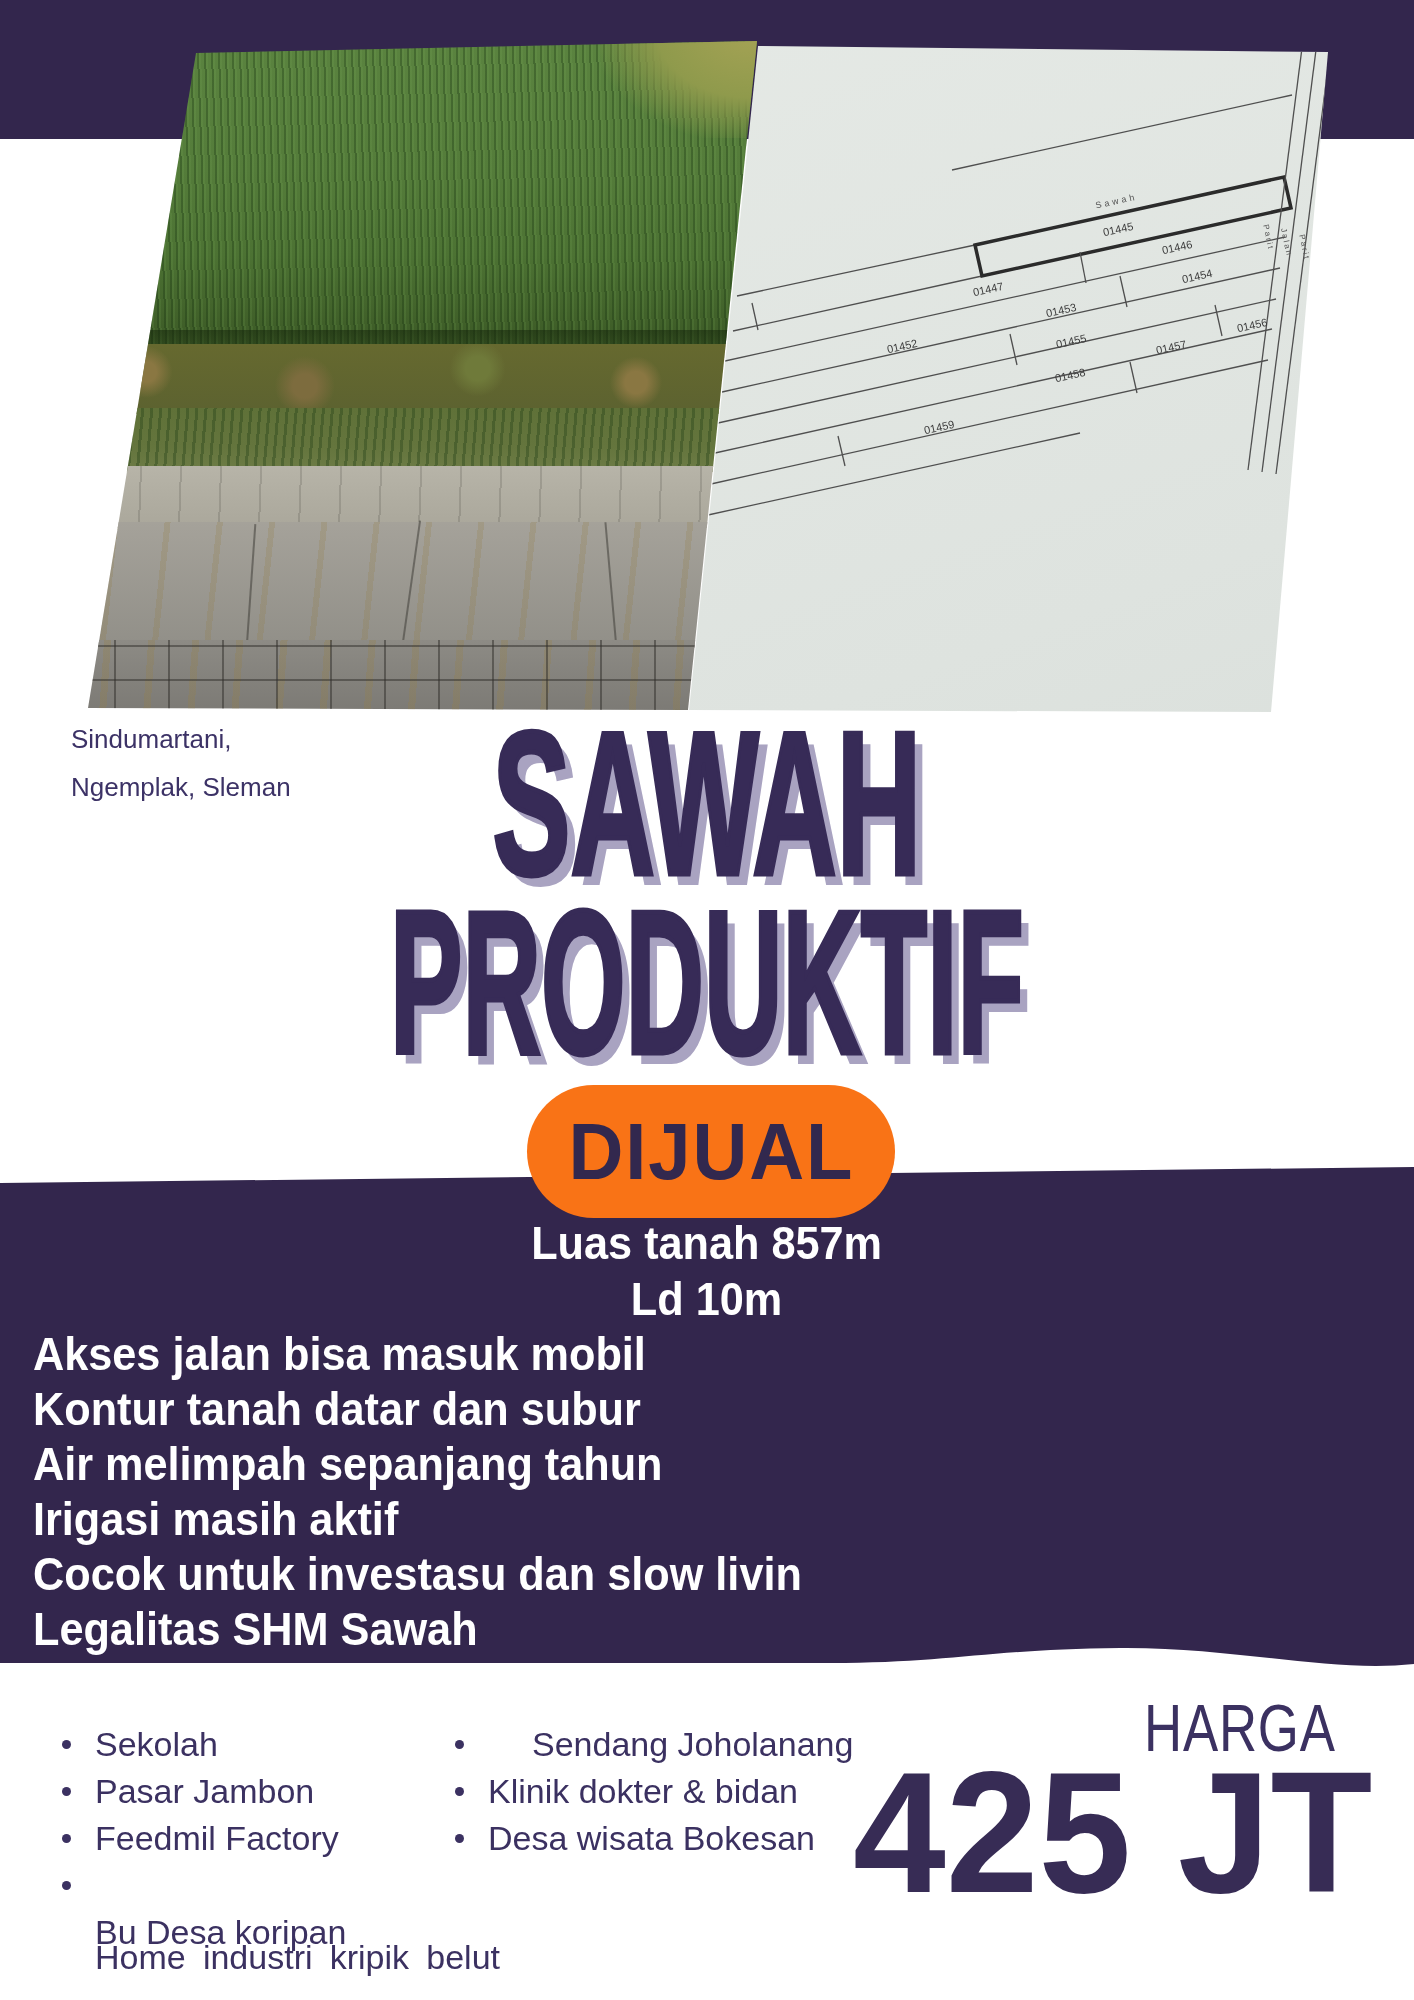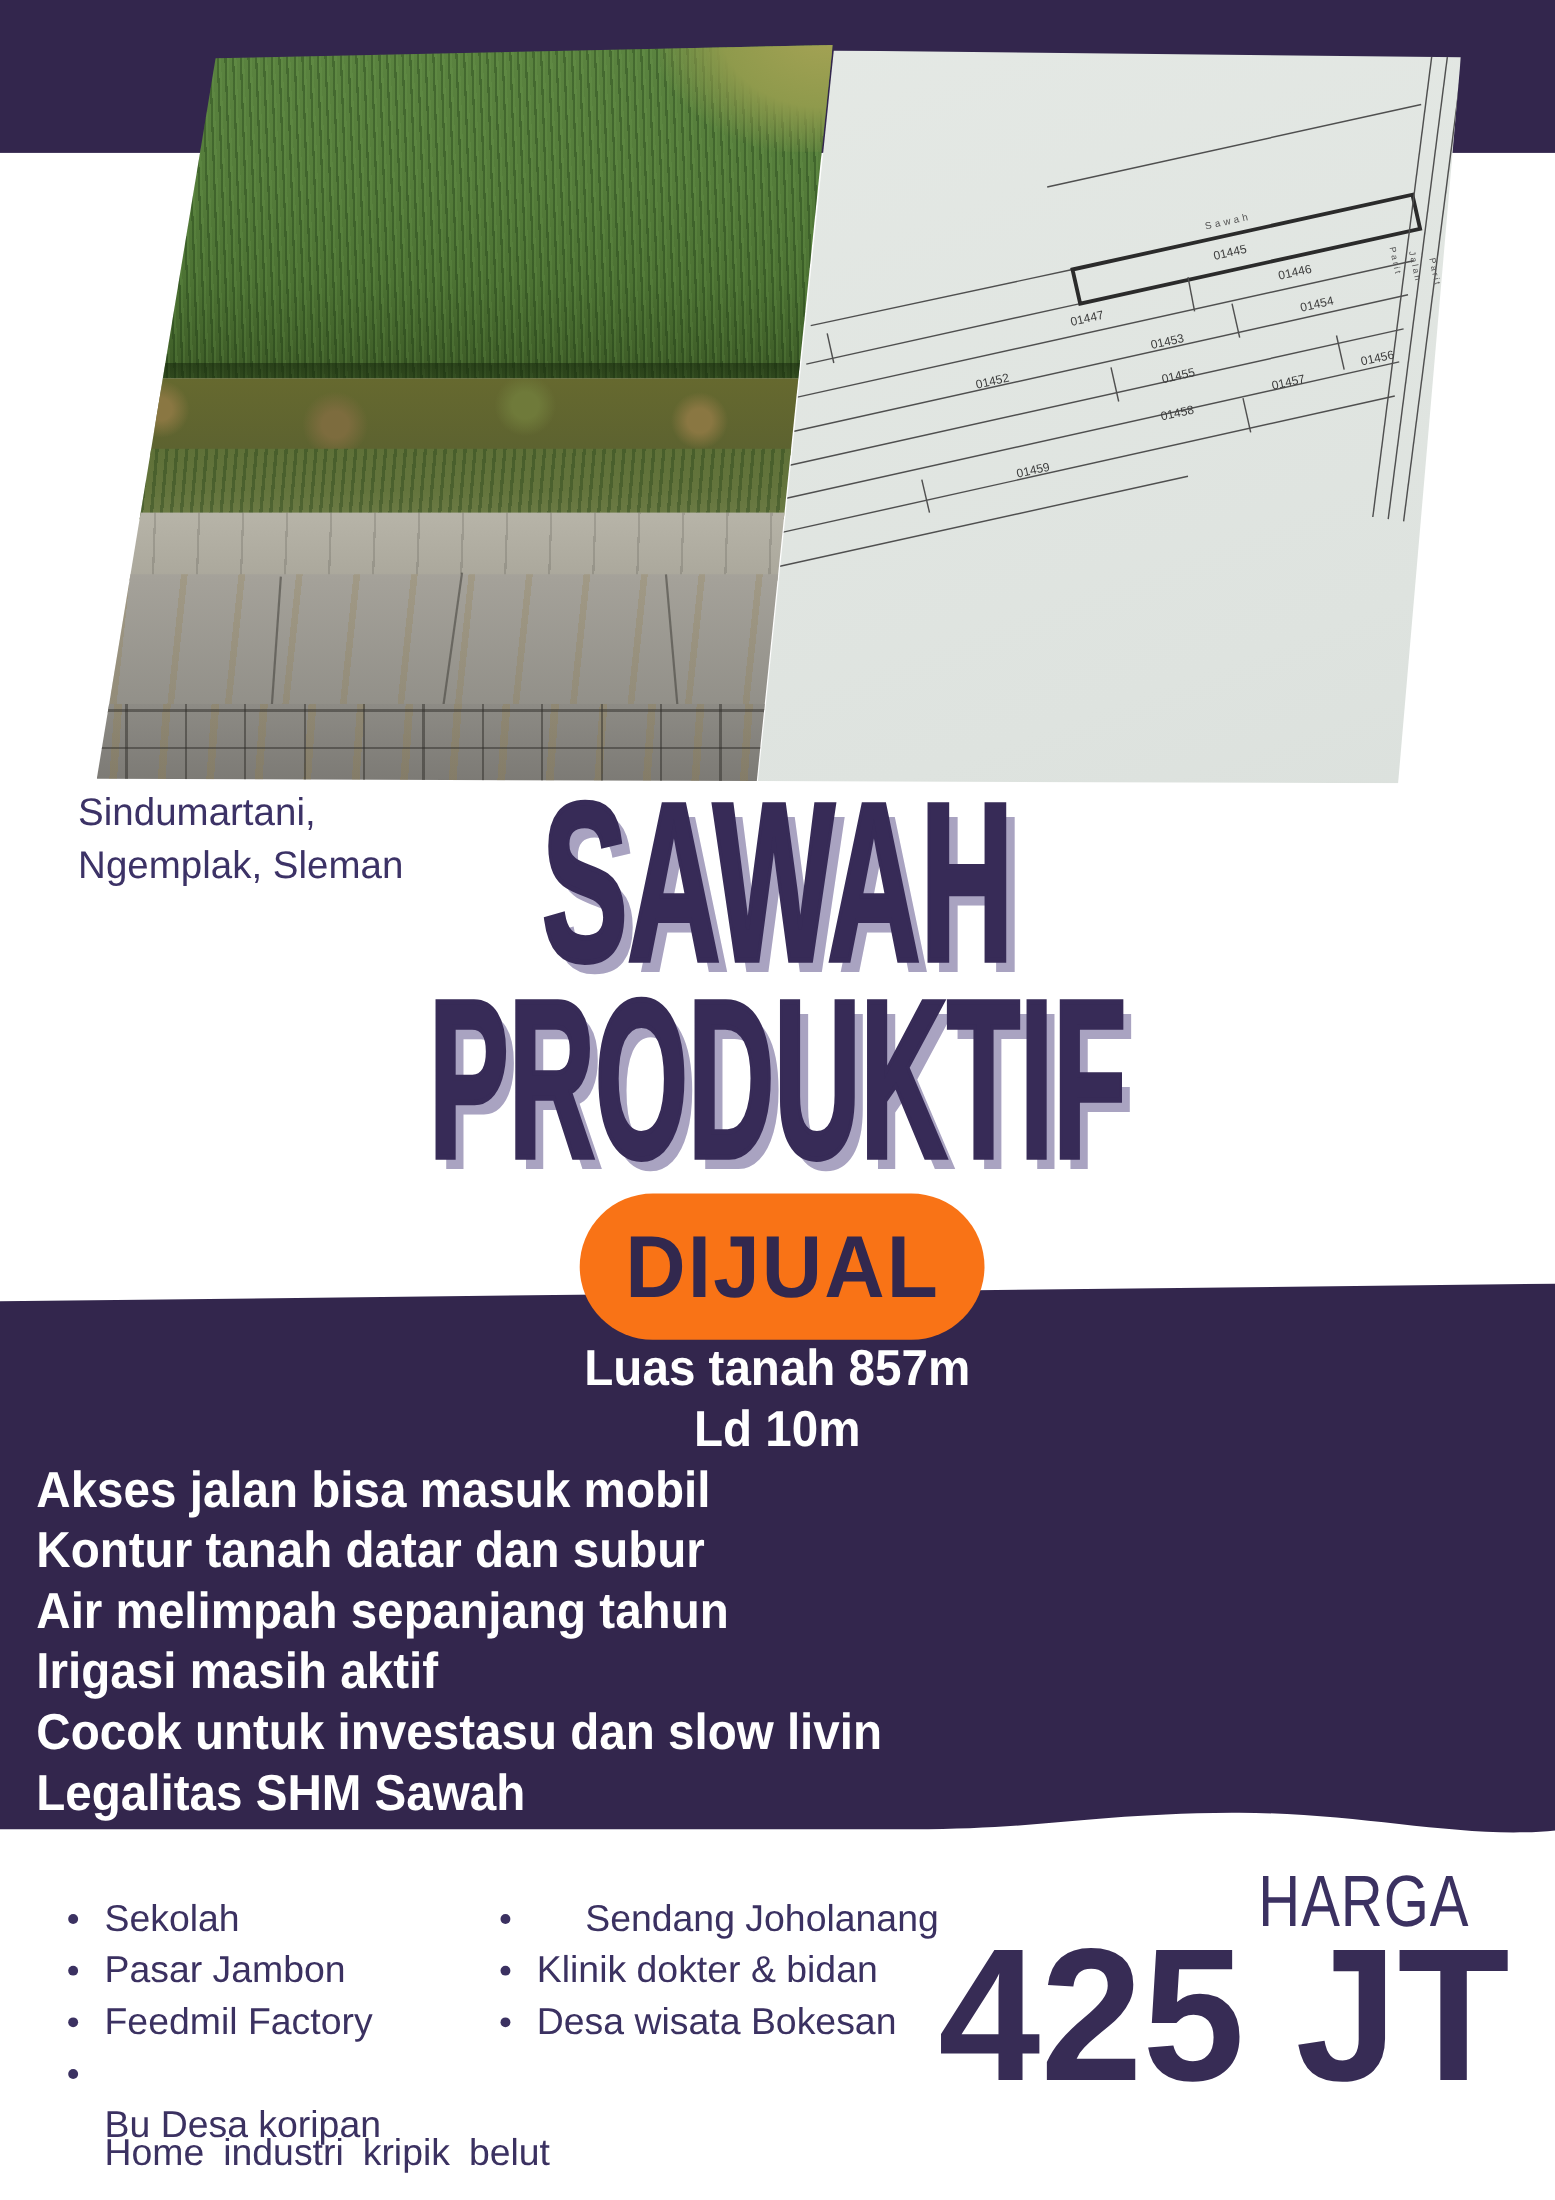--- a/index.html
+++ b/index.html
@@ -55,21 +55,21 @@
     clip-path:polygon(758px 46px,1328px 52px,1271px 712px,689px 710px);
     background:linear-gradient(160deg,#e7ebe7 0%,#dee3df 40%,#d4dad6 72%,#ccd2cf 100%);}
   .map-svg{position:absolute;inset:0;width:100%;height:100%;}
   .map-svg line,.map-svg polygon{stroke:#4f4f4f;stroke-width:1.3;fill:none;}
   .map-svg .bold{stroke:#2b2b2b;stroke-width:3.5;}
   .map-svg text{fill:#3c3c3c;font-size:11px;font-family:"Liberation Sans",sans-serif;}
   .map-svg .tiny{font-size:9px;letter-spacing:3px;fill:#555;}
   .map-svg .road{font-size:8px;letter-spacing:2px;fill:#555;}
 
   
-  .location{position:absolute;left:71px;top:715px;color:#3c3266;font-size:35px;line-height:48px;}
+  .location{position:absolute;left:71px;top:715px;color:#3c3266;font-size:26px;line-height:48px;}
 
   
   .title-line{position:absolute;left:0;width:100%;text-align:center;line-height:205px;
     font-size:205px;font-weight:700;color:#372b57;white-space:nowrap;}
   .title-line span{display:inline-block;text-shadow:16px 11px 0 #a9a3c1;
     -webkit-text-stroke:5px #372b57;}
   .tl1{top:700px;}
   .tl1 span{transform:scaleX(.57);}
   .tl2{top:879px;}
   .tl2 span{transform:scaleX(.53);}

